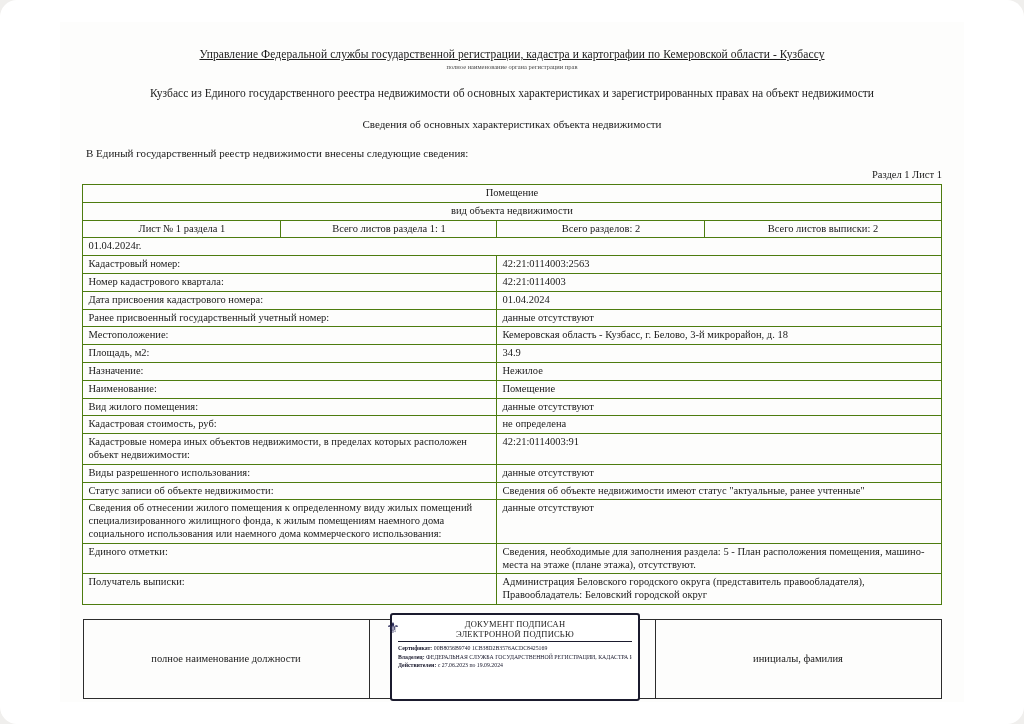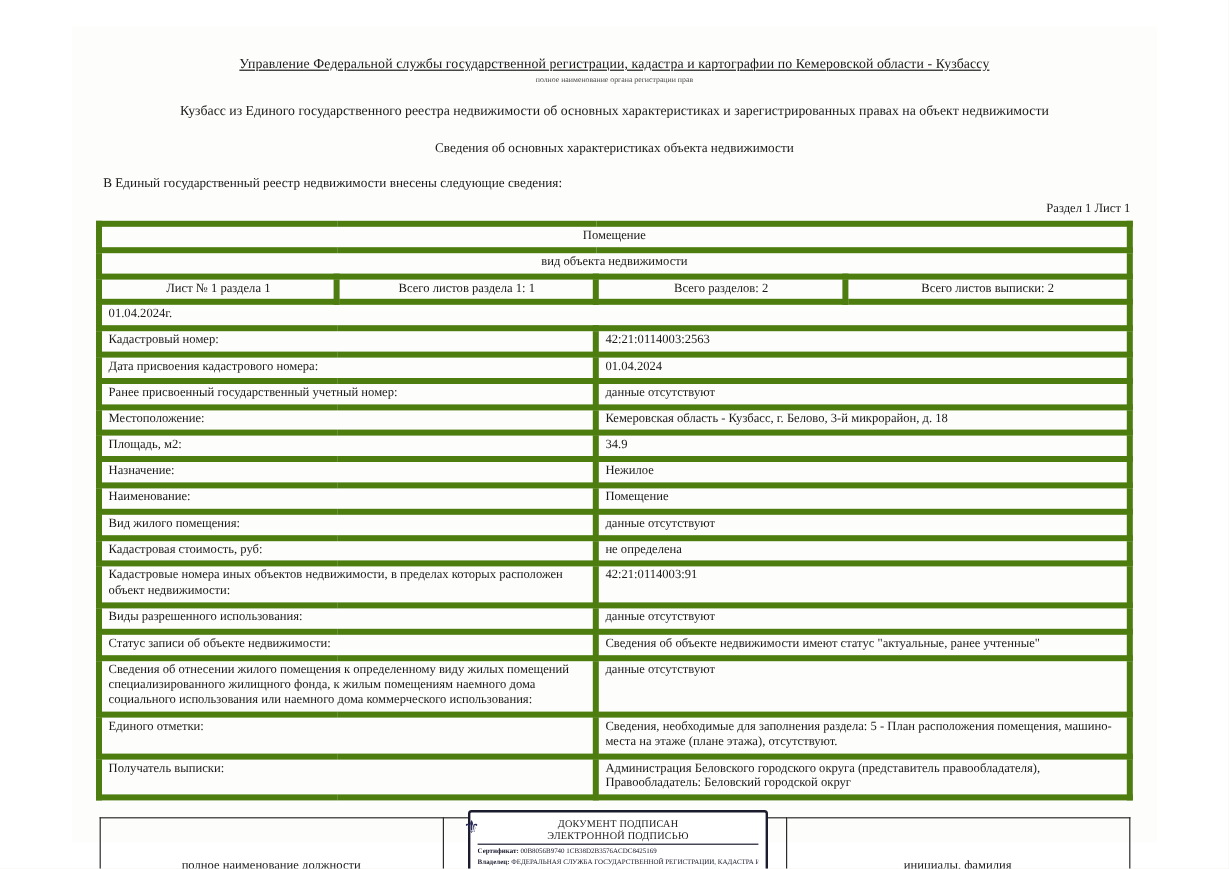--- a/index.html
+++ b/index.html
@@ -11,20 +11,21 @@
     font-family: "Liberation Serif", serif;
     color: #1a1a1a;
   }
   .page {
     position: relative;
     width: 1024px;
     height: 724px;
     background: #ffffff;
     margin: 0 auto;
     overflow: hidden;
+    border-radius: 17px;
   }
   .sheet {
     position: absolute;
     left: 60px;
     top: 22px;
     width: 904px;
     height: 680px;
     background: #fdfdfc;
   }
   .hdr-org {
@@ -61,21 +62,21 @@
     margin-top: 10px;
     margin-right: 22px;
   }
   table.doc {
     border-collapse: collapse;
     width: 858px;
     margin: 4px auto 0 auto;
     table-layout: fixed;
   }
   table.doc td {
-    border: 5px solid #4d7c0f;
+    border: 1px solid #4d7c0f;
     font-size: 10.5px;
     padding: 2px 5px;
     vertical-align: top;
     line-height: 1.22;
   }
   td.ctr {
     text-align: center;
   }
   td.lbl {
     width: 322px;
@@ -187,20 +188,24 @@
           <td class="ctr">Всего разделов: 2</td>
           <td class="ctr">Всего листов выписки: 2</td>
         </tr>
         <tr class="date-row">
           <td colspan="4">01.04.2024г.</td>
         </tr>
 
         <tr>
           <td class="lbl nb-top" colspan="2">Кадастровый номер:</td>
           <td class="nb-top" colspan="2">42:21:0114003:2563</td>
+        </tr>
+        <tr>
+          <td class="lbl" colspan="2">Номер кадастрового квартала:</td>
+          <td colspan="2">42:21:0114003</td>
         </tr>
         <tr>
           <td class="lbl" colspan="2">Дата присвоения кадастрового номера:</td>
           <td colspan="2">01.04.2024</td>
         </tr>
         <tr>
           <td class="lbl" colspan="2">Ранее присвоенный государственный учетный номер:</td>
           <td colspan="2">данные отсутствуют</td>
         </tr>
         <tr>

